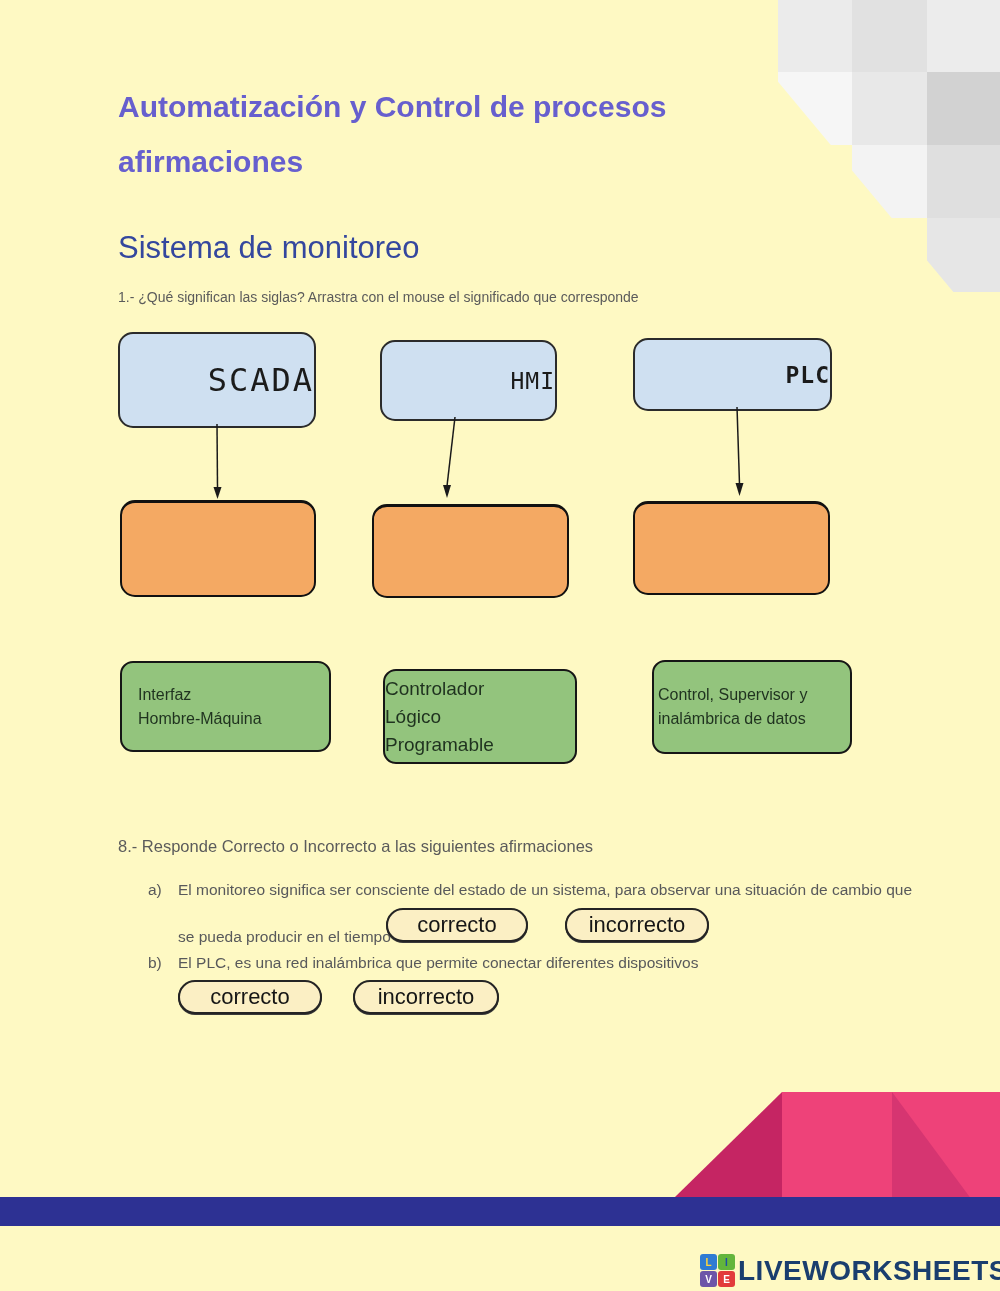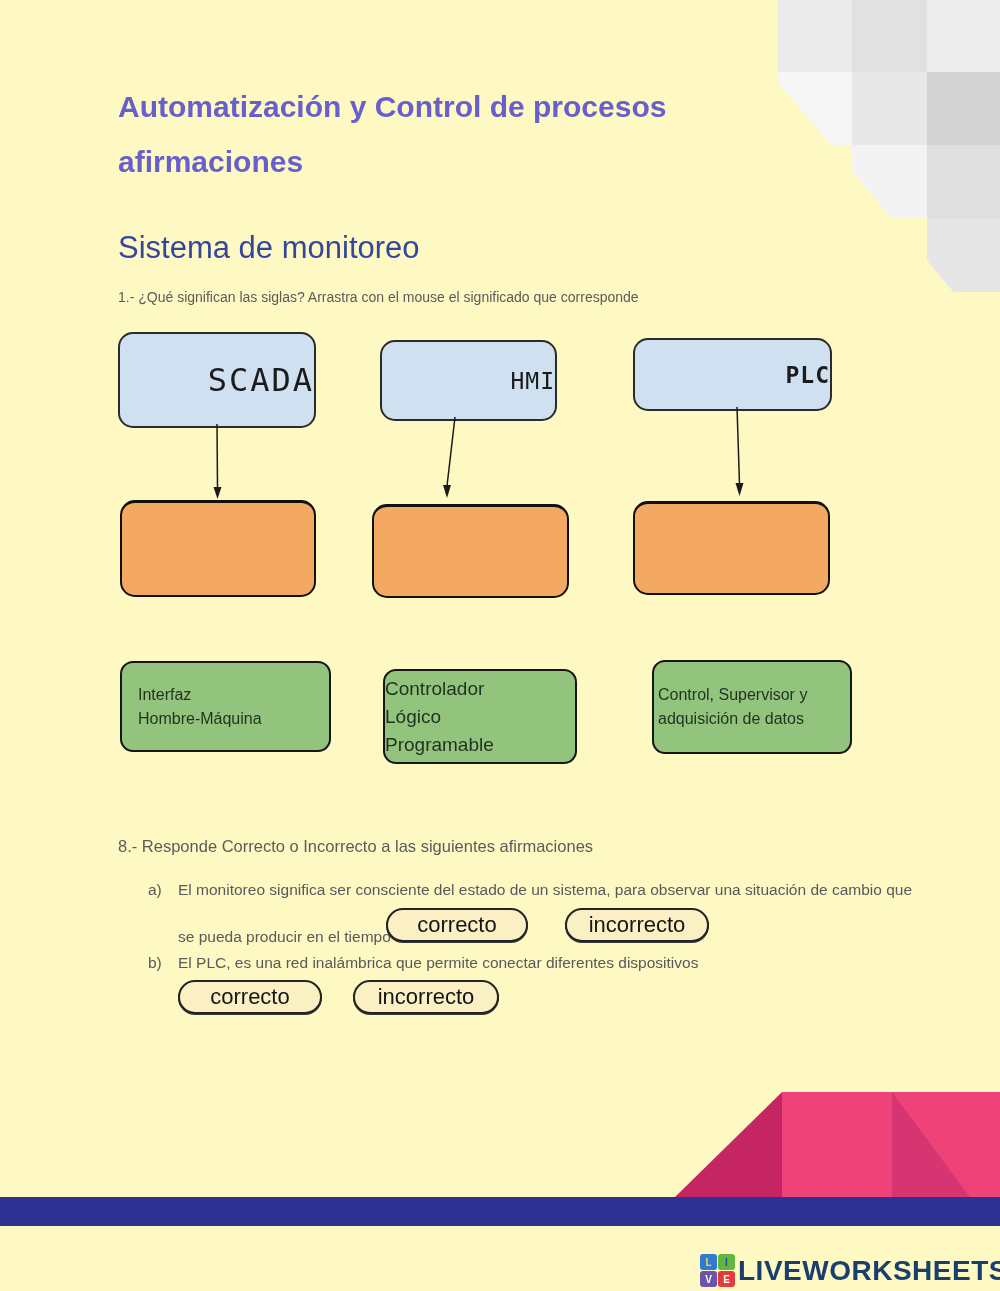--- a/index.html
+++ b/index.html
@@ -107,21 +107,21 @@
     <span class="ln">Interfaz</span>
     <span class="ln">Hombre-Máquina</span>
   </div>
   <div class="def-box" style="left:383px;top:669px;width:190px;height:91px;font-size:19px;line-height:28px;padding-left:0">
     <span class="ln">Controlador</span>
     <span class="ln">Lógico</span>
     <span class="ln">Programable</span>
   </div>
   <div class="def-box" style="left:652px;top:660px;width:192px;height:90px;font-size:16px;line-height:24px;padding-left:4px">
     <span class="ln">Control, Supervisor y</span>
-    <span class="ln">adquisición de datos</span>
+    <span class="ln">inalámbrica de datos</span>
   </div>
 
   <div class="q-prompt" style="top:837px;font-size:16.5px">8.- Responde Correcto o Incorrecto a las siguientes afirmaciones</div>
 
   <div class="item-letter" style="top:881px">a)</div>
   <div class="item-text" style="top:881px">El monitoreo significa ser consciente del estado de un sistema, para observar una situación de cambio que</div>
   <div class="item-text" style="top:928px">se pueda producir en el tiempo</div>
   <div class="pill" style="left:386px;top:908px;width:142px">correcto</div>
   <div class="pill" style="left:565px;top:908px;width:144px">incorrecto</div>
 

